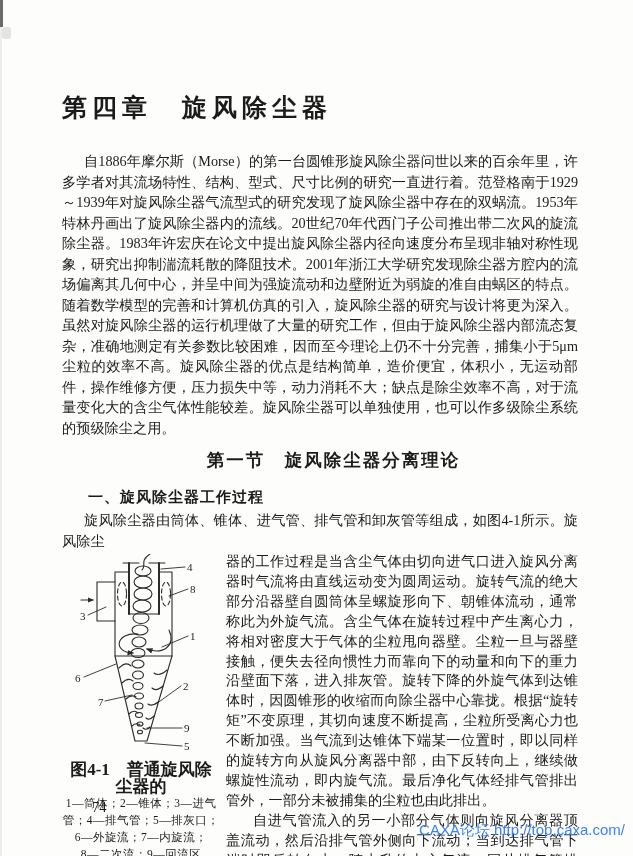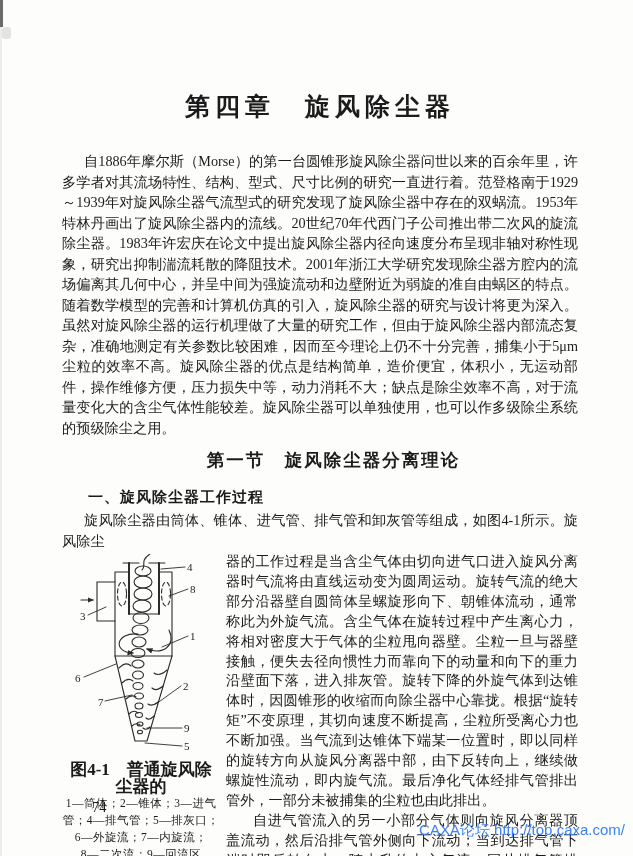--- a/index.html
+++ b/index.html
@@ -6,22 +6,22 @@
   .page{
     position:relative;width:633px;height:856px;overflow:hidden;
     background:#fdfdfb;color:#1b1b1b;
     font-family:"Liberation Serif",serif;
   }
   .edge-line{position:absolute;left:0;top:0;width:2px;height:856px;background:#ededeb;}
   .corner-mark{position:absolute;left:0;top:0;width:3px;height:27px;background:#6a6a6a;}
   .corner-smudge{position:absolute;left:2px;top:27px;width:9px;height:12px;background:#e3e3e0;border-radius:3px;}
   .content{position:absolute;left:62px;right:55px;top:0;}
   h1.chapter{
-    margin:0;padding-top:92px;text-align:center;
-    font-family:Liberation Serif, serif;font-weight:bold;
+    margin:0;padding-top:92px;
+    font-family:Liberation Sans, sans-serif;font-weight:bold;
     font-size:25px;line-height:30px;letter-spacing:5px;
   }
   p.intro{
     margin:29px 0 0 0;font-size:14.2px;line-height:20.5px;
     text-align:justify;text-indent:22px;
   }
   h2.section{
     margin:9px 0 0 27px;font-family:"Liberation Sans",sans-serif;
     font-weight:bold;font-size:17.5px;line-height:26px;letter-spacing:2px;text-align:center;
   }

